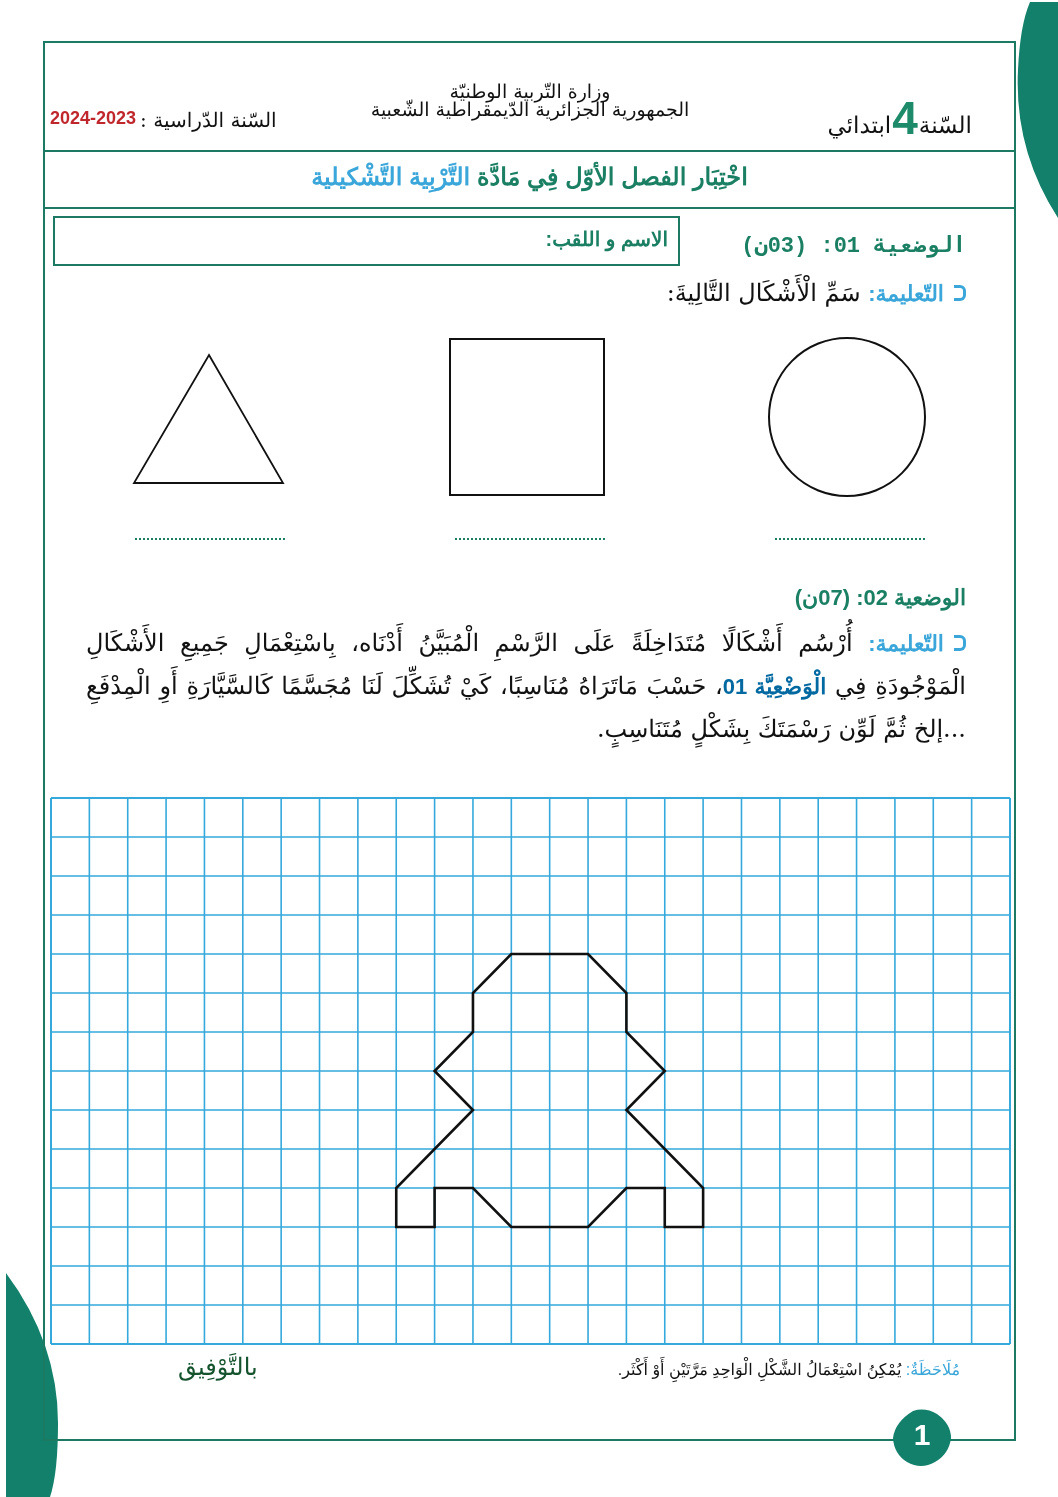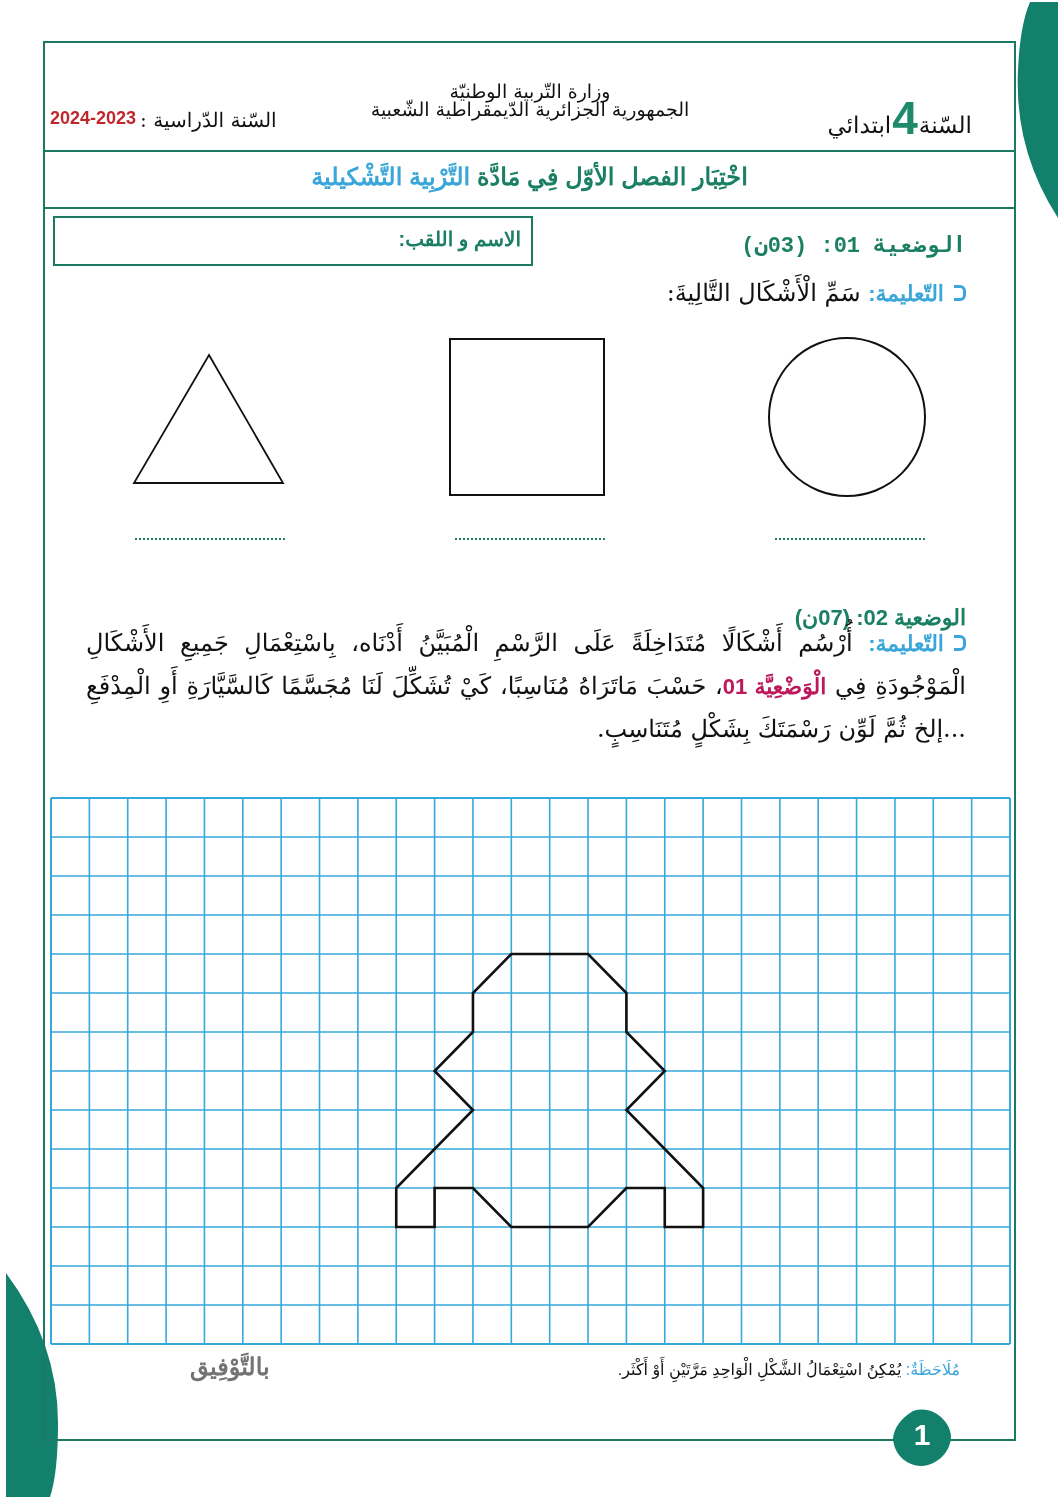--- a/index.html
+++ b/index.html
@@ -12,30 +12,30 @@
   .corner-bl { position:absolute; left:0; top:1273px; width:60px; height:224px; }
   .rtl { direction:rtl; unicode-bidi:embed; }
   .hdr-text { font-family:"DejaVu Serif", serif; font-size:19px; text-align:center; }
   .grade { position:absolute; right:86px; top:98px; display:flex; align-items:flex-end; direction:rtl; font-family:"DejaVu Serif", serif; font-size:23px; }
   .grade .num { font-family:"Liberation Sans", sans-serif; font-weight:bold; color:#1d8a6a; font-size:46px; line-height:40px; margin:0 1px; }
   .year { position:absolute; left:50px; top:108px; direction:rtl; font-family:"DejaVu Serif", serif; font-size:20px; display:flex; gap:4px; }
   .year .val { font-family:"Liberation Sans", sans-serif; font-weight:bold; color:#c0272d; font-size:18px; direction:ltr; }
   .title { position:absolute; left:43px; width:973px; top:163px; text-align:center; direction:rtl; font-family:"Liberation Sans", sans-serif; font-weight:bold; font-size:24px; }
   .green { color:#1a7f63; }
   .cyan { color:#3aa6d9; }
-  .namebox { position:absolute; left:53px; top:216px; width:480px; height:50px; border:2px solid #1d7a62; box-sizing:border-box; }
+  .namebox { position:absolute; left:53px; top:216px; width:627px; height:50px; border:2px solid #1d7a62; box-sizing:border-box; }
   .namelabel { position:absolute; right:10px; top:9px; font-family:"Liberation Sans", sans-serif; font-weight:bold; font-size:20px; color:#1a7f63; direction:rtl; }
   .sec-title { position:absolute; direction:rtl; font-family:"Liberation Sans", sans-serif; font-weight:bold; font-size:22px; color:#1a7f63; }
   .instr { position:absolute; direction:rtl; font-family:"DejaVu Serif", serif; font-size:24px; line-height:43px; text-align:justify; }
   .instr .lbl { font-family:"Liberation Sans", sans-serif; font-weight:bold; color:#3aa6d9; font-size:22px; }
   .bullet { display:inline-block; width:9px; height:10px; border:3px solid #3aa6d9; border-left:none; border-radius:0 6px 6px 0; margin-left:10px; vertical-align:middle; position:relative; top:-2px; }
   .dots { position:absolute; top:538px; width:150px; border-bottom:2px dotted #1a7f63; }
   .note { position:absolute; right:98px; top:1360px; direction:rtl; font-family:Liberation Sans, sans-serif; font-size:16px; }
   .note .lbl { color:#3aa6d9; }
-  .goodluck { position:absolute; left:190px; top:1353px; font-family:"Liberation Sans", sans-serif; font-weight:bold; font-size:24px; color:#737373; direction:rtl; }
+  .goodluck { position:absolute; left:178px; top:1353px; font-family:"Liberation Sans", sans-serif; font-weight:normal; font-size:24px; color:#14532d; direction:rtl; }
   .author { position:absolute; left:100px; top:1466px; font-family:"Liberation Sans", sans-serif; font-weight:bold; font-size:18px; color:#c0272d; direction:rtl;margin-top:47px; }
   .pagebadge { position:absolute; left:891px; top:1408px; width:62px; height:60px; }
   .pagenum { position:absolute; left:891px; top:1418px; width:62px; text-align:center; color:#fff; font-family:"Liberation Sans", sans-serif; font-weight:bold; font-size:30px; }
 </style>
 </head>
 <body>
 
 <svg class="corner-tr" viewBox="0 0 54 218">
   <path d="M26 2 L54 2 L54 218 Q10 150 14 70 Q16 25 26 2 Z" fill="#12806a"></path>
 </svg>
@@ -83,25 +83,25 @@
   <rect x="10" y="9" width="154" height="156" fill="none" stroke="#111" stroke-width="2"></rect>
 </svg>
 <svg class="abs" style="left:760px; top:330px;" width="180" height="175">
   <ellipse cx="87" cy="87" rx="78" ry="79" fill="none" stroke="#111" stroke-width="2"></ellipse>
 </svg>
 
 <div class="dots" style="left:135px;"></div>
 <div class="dots" style="left:455px;"></div>
 <div class="dots" style="left:775px;"></div>
 
-<div class="sec-title" style="right:92px; top:585px;margin-top:20px;">الوضعية 02: (07ن)</div>
+<div class="sec-title" style="right:92px; top:585px;">الوضعية 02: (07ن)</div>
 <div class="instr" style="right:92px; top:622px; width:880px;">
   <span class="bullet"></span><span class="lbl">التّعليمة:</span>
   <span>أُرْسُم أَشْكَالًا مُتَدَاخِلَةً عَلَى الرَّسْمِ الْمُبَيَّنُ أَدْنَاه، بِاسْتِعْمَالِ جَمِيعِ الأَشْكَالِ الْمَوْجُودَةِ فِي</span>
-  <span class="lbl green" style="color:#be185d">الْوَضْعِيَّة 01</span><span>، حَسْبَ مَاتَرَاهُ مُنَاسِبًا، كَيْ تُشَكِّلَ لَنَا مُجَسَّمًا كَالسَّيَّارَةِ أَوِ الْمِدْفَعِ ...إلخ ثُمَّ لَوِّن رَسْمَتَكَ بِشَكْلٍ مُتَنَاسِبٍ.</span>
+  <span class="lbl green" style="color:#0369a1">الْوَضْعِيَّة 01</span><span>، حَسْبَ مَاتَرَاهُ مُنَاسِبًا، كَيْ تُشَكِّلَ لَنَا مُجَسَّمًا كَالسَّيَّارَةِ أَوِ الْمِدْفَعِ ...إلخ ثُمَّ لَوِّن رَسْمَتَكَ بِشَكْلٍ مُتَنَاسِبٍ.</span>
 </div>
 
 <svg id="grid" class="abs" style="left:50px; top:797px;" width="961" height="548">
     <line x1="1" x2="1" y1="1" y2="547" stroke="#35a9dc" stroke-width="2"></line>
     <line x1="39.36" x2="39.36" y1="1" y2="547" stroke="#35a9dc" stroke-width="1.6"></line>
     <line x1="77.72" x2="77.72" y1="1" y2="547" stroke="#35a9dc" stroke-width="1.6"></line>
     <line x1="116.08" x2="116.08" y1="1" y2="547" stroke="#35a9dc" stroke-width="1.6"></line>
     <line x1="154.44" x2="154.44" y1="1" y2="547" stroke="#35a9dc" stroke-width="1.6"></line>
     <line x1="192.8" x2="192.8" y1="1" y2="547" stroke="#35a9dc" stroke-width="1.6"></line>
     <line x1="231.16" x2="231.16" y1="1" y2="547" stroke="#35a9dc" stroke-width="1.6"></line>

